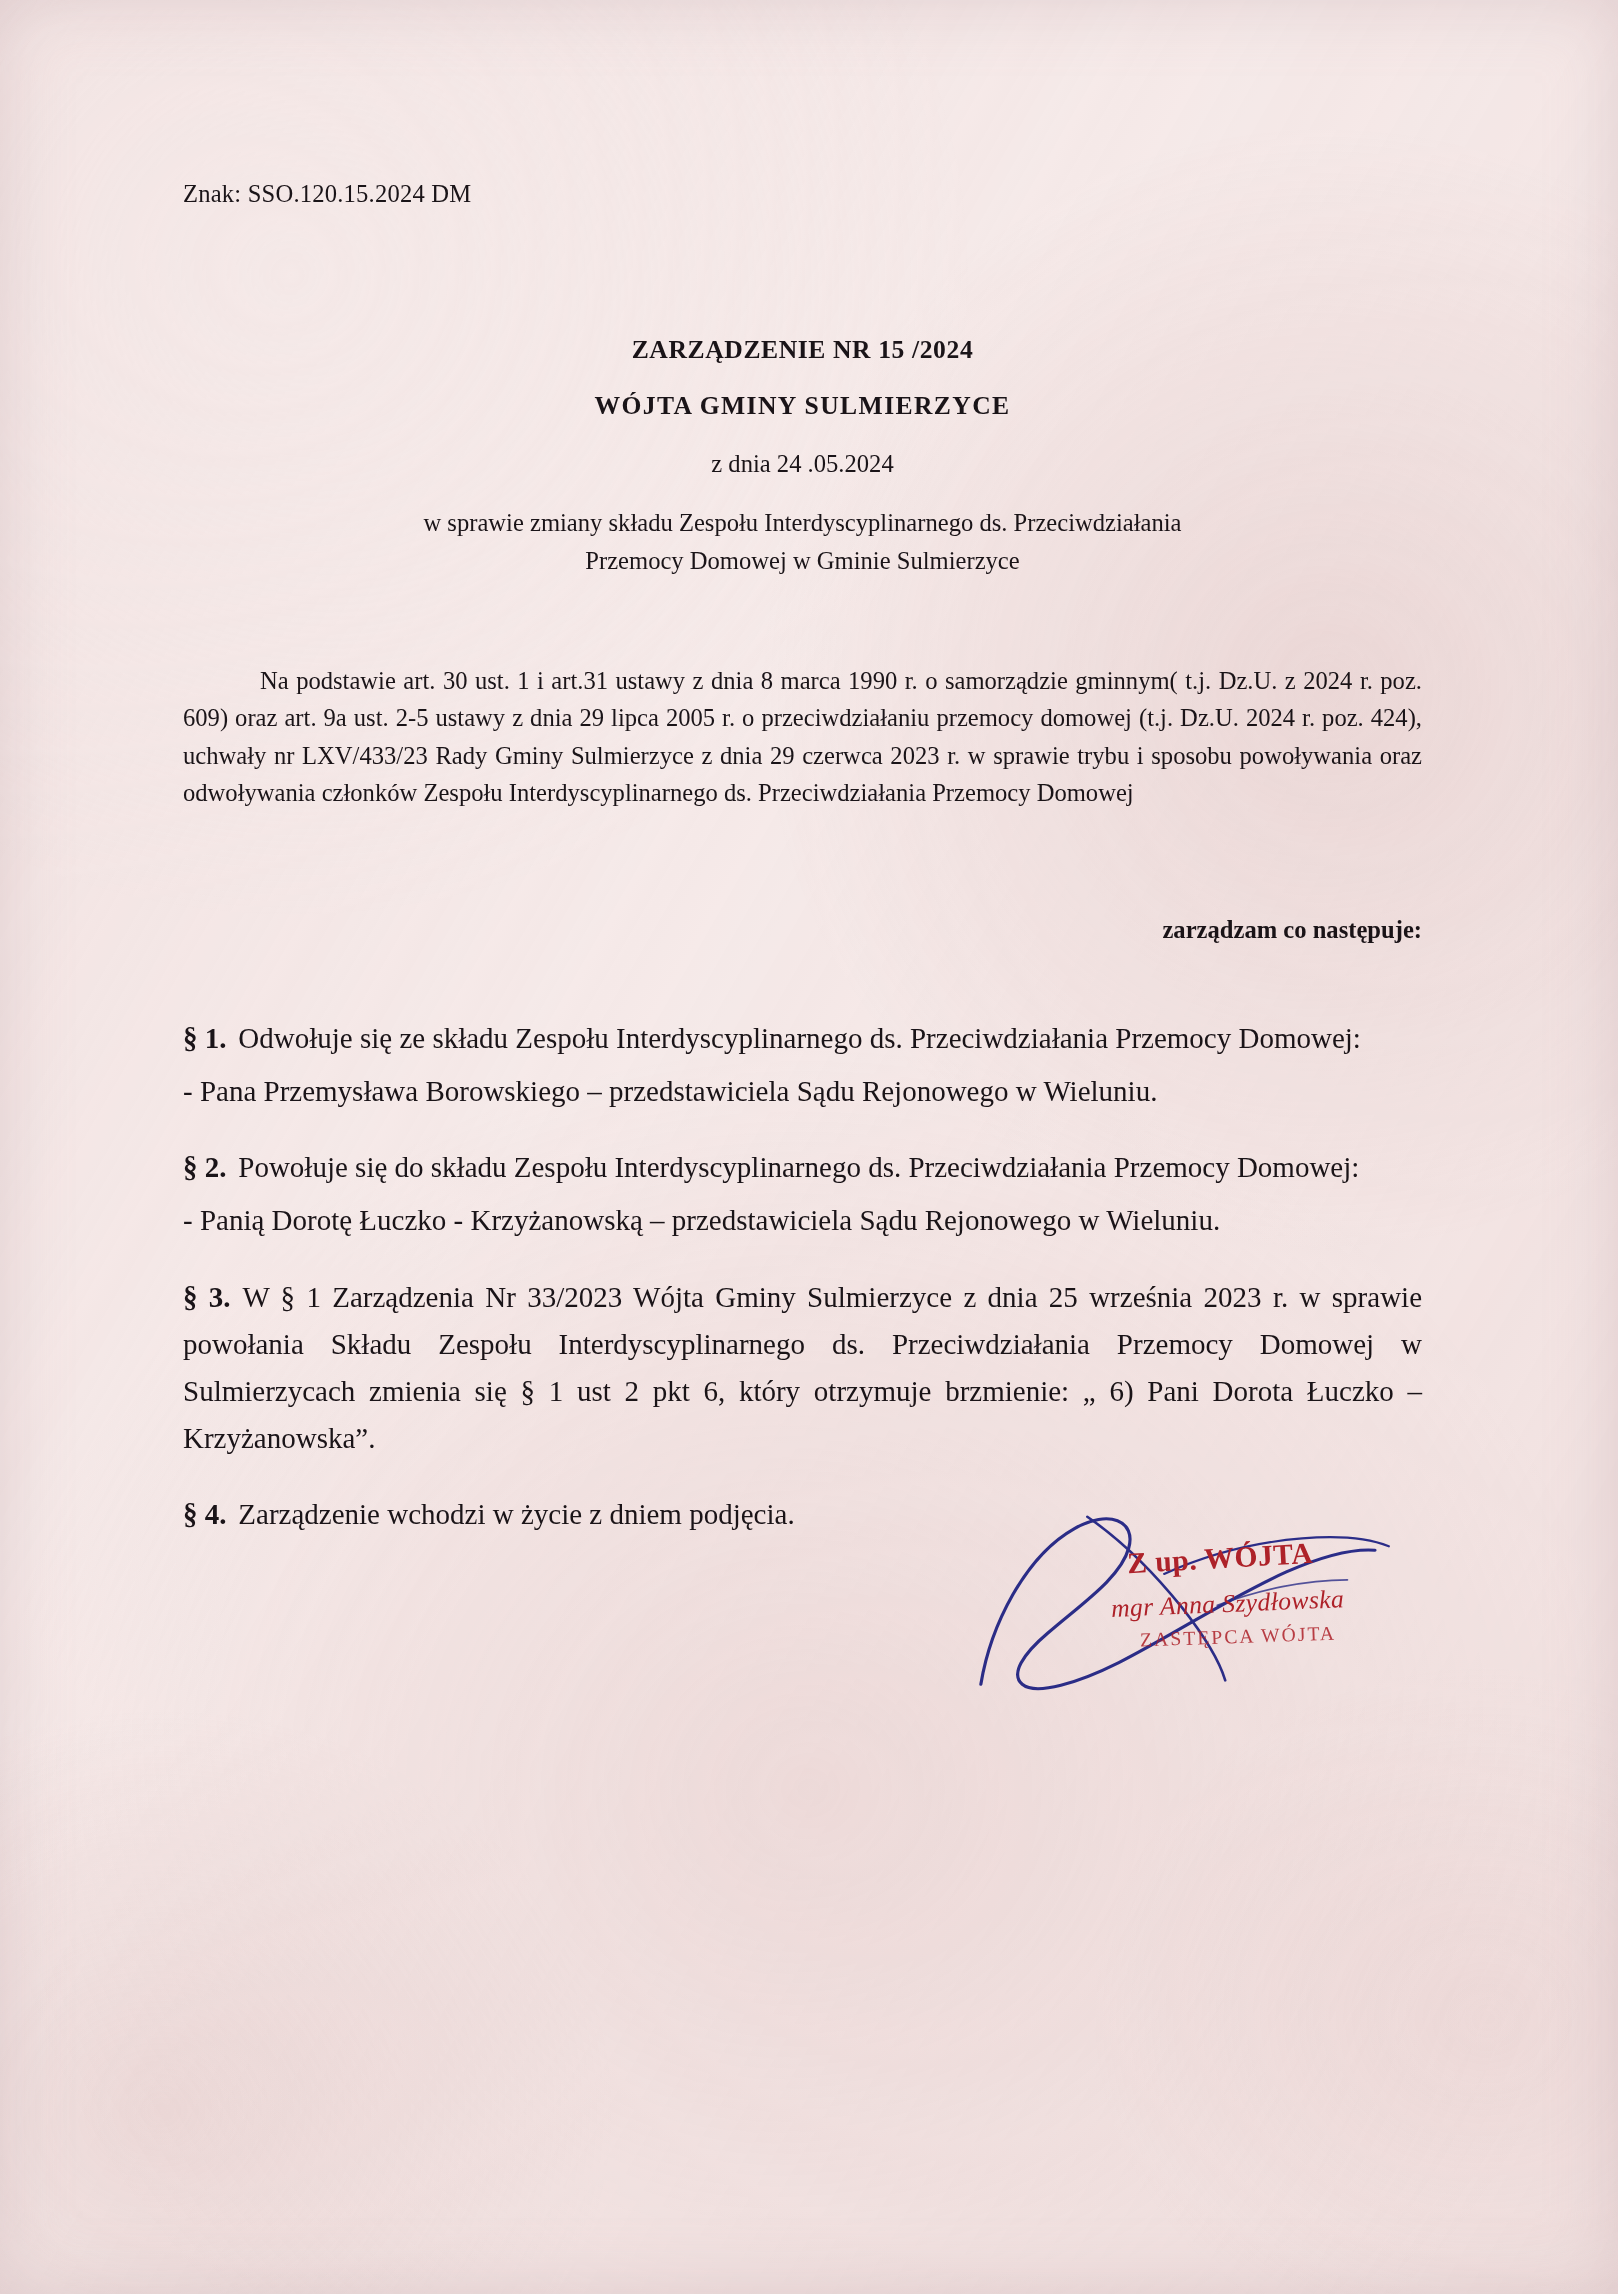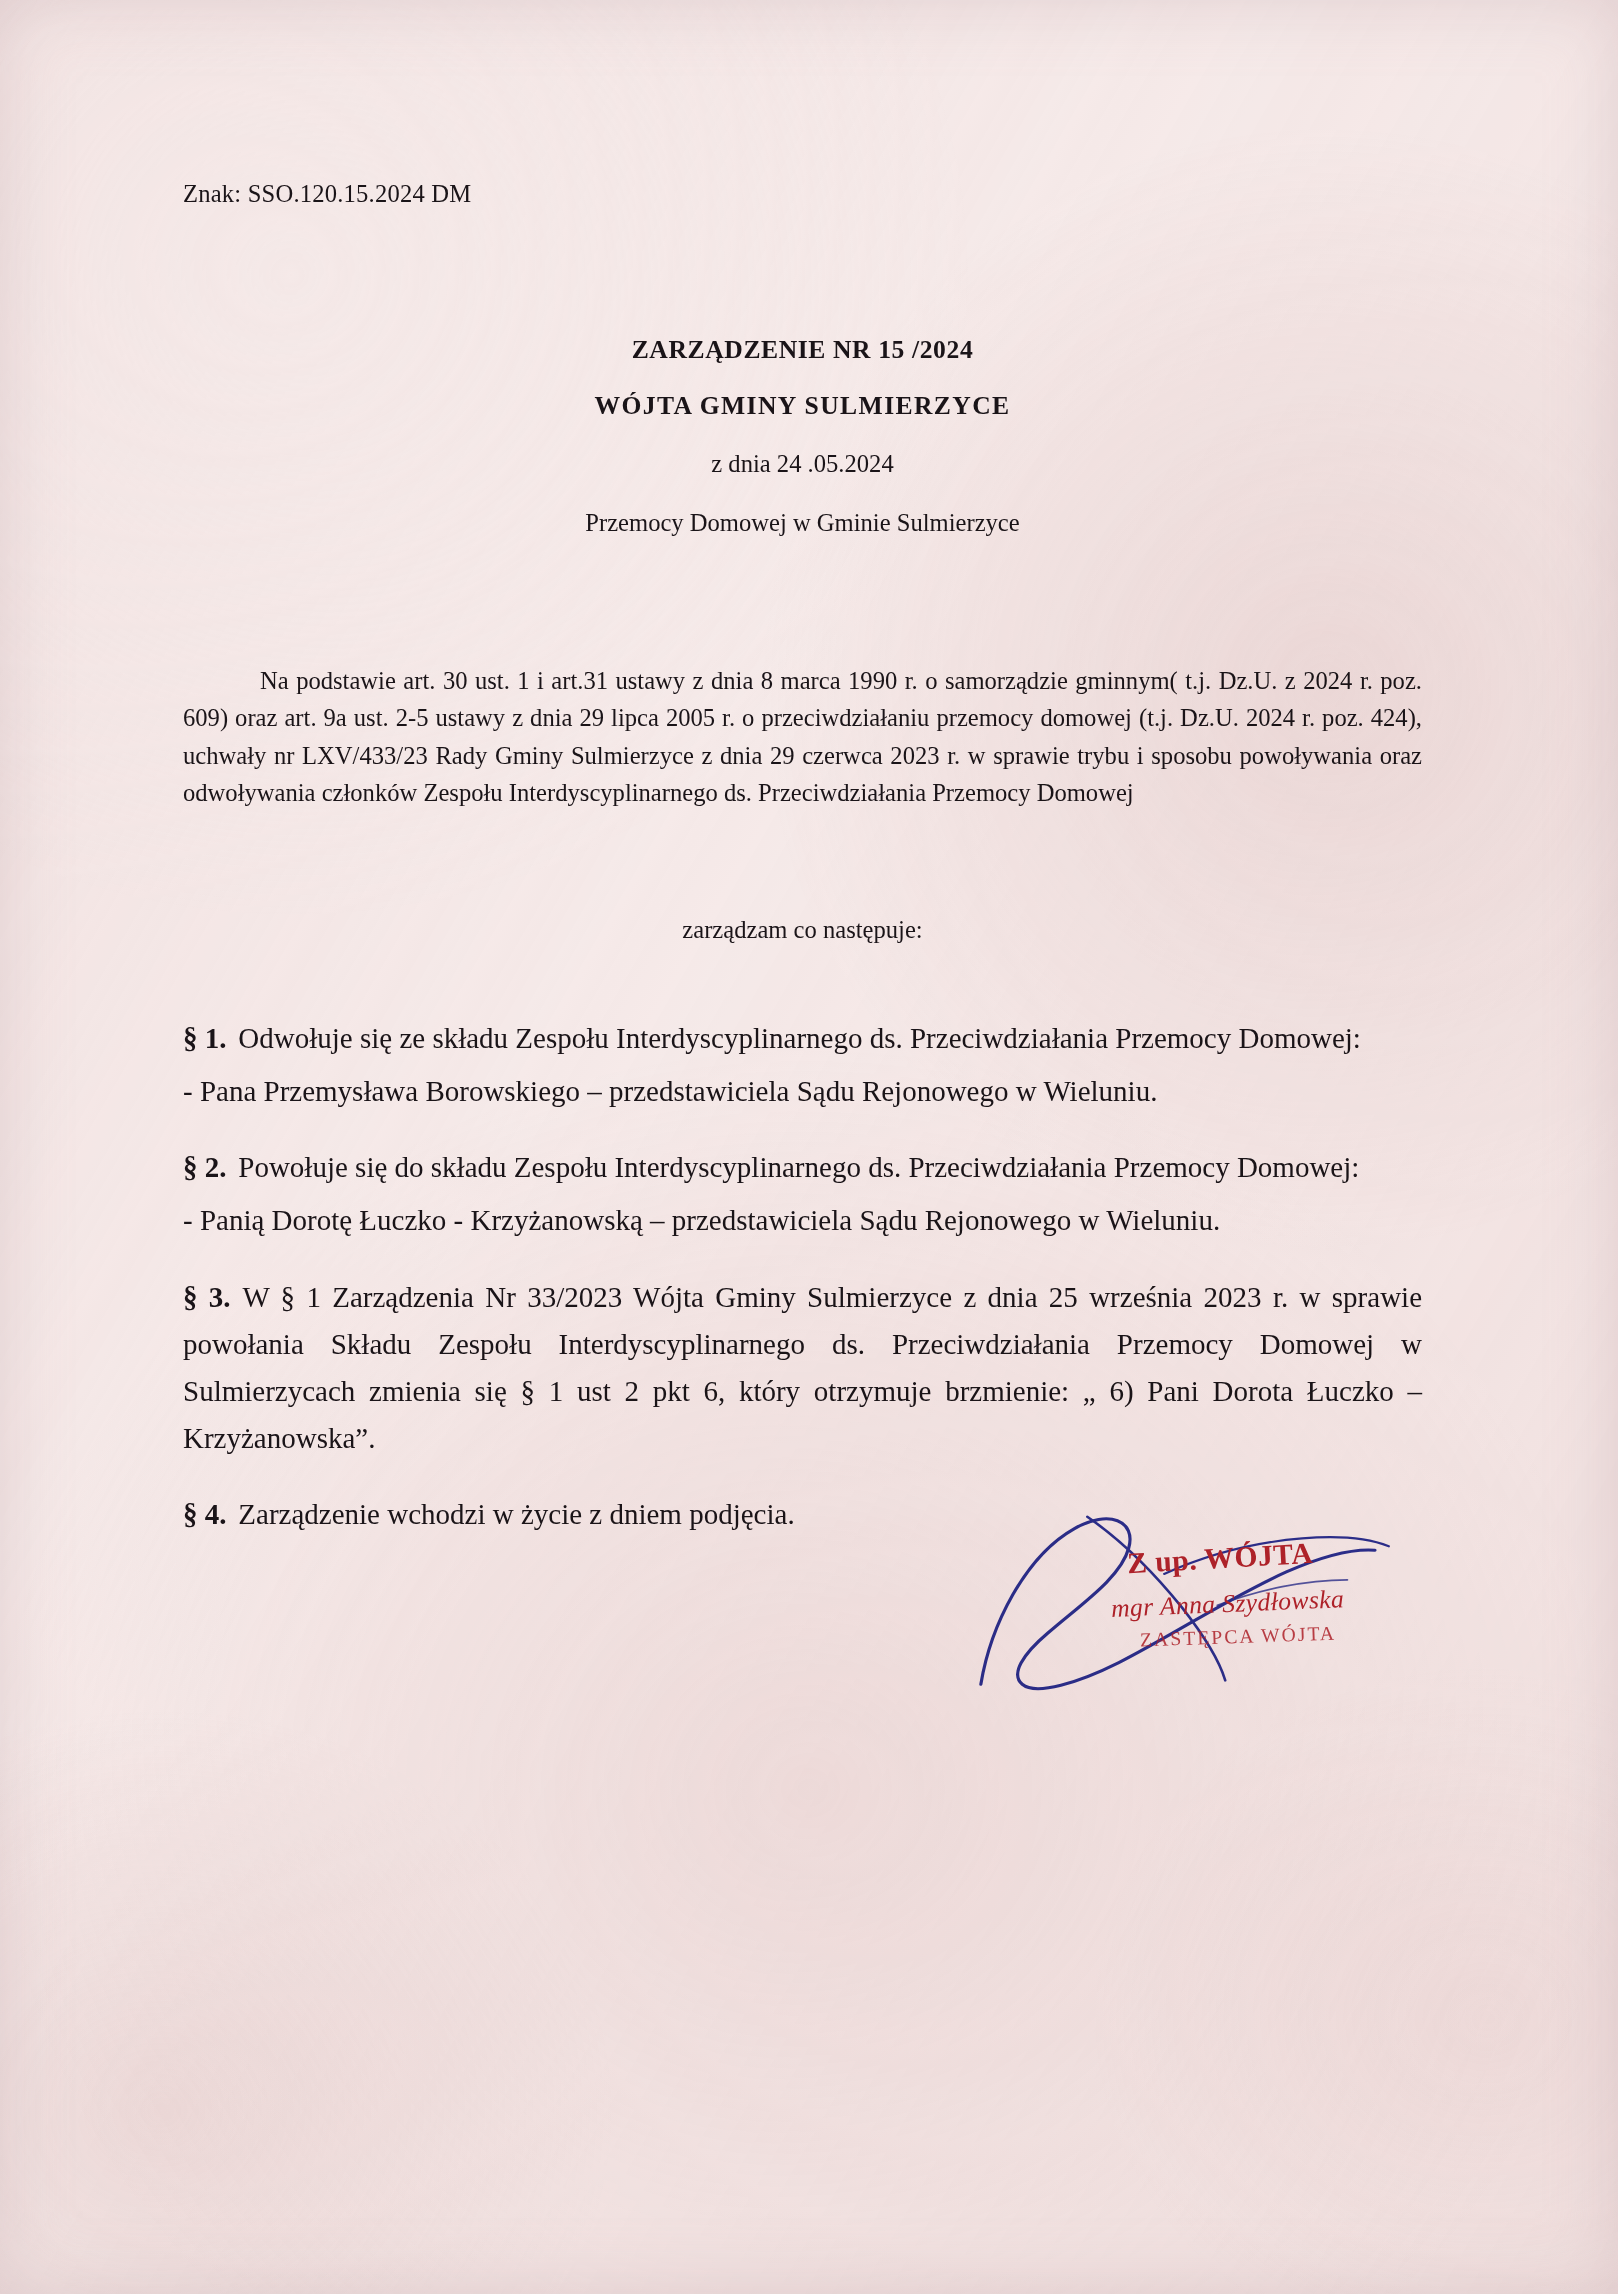--- a/index.html
+++ b/index.html
@@ -96,23 +96,23 @@
     line-height: 1.52;
     text-align: justify;
     text-indent: 77px;
   }
 
   .order-line {
     position: absolute;
     left: 0;
     top: 916px;
     width: 100%;
-    text-align: center;
-    font-size: 24.6px;
-    font-weight: normal;
+    text-align: right;
+    font-size: 24.6px;
+    font-weight: bold;
   }
 
   .sections {
     position: absolute;
     left: 0;
     top: 1015px;
     width: 100%;
   }
   .section {
     margin-bottom: 29.6px;
@@ -181,20 +181,21 @@
 
 <div class="page">
   <div class="content">
 
     <div class="ref-line">Znak: SSO.120.15.2024 DM</div>
 
     <div class="title-block">
       <div class="title-1">ZARZĄDZENIE NR 15 /2024</div>
       <div class="title-2">WÓJTA  GMINY  SULMIERZYCE</div>
       <div class="title-date">z dnia 24 .05.2024</div>
+      <div class="title-subject">w sprawie zmiany składu Zespołu Interdyscyplinarnego ds. Przeciwdziałania</div>
       <div class="title-subject">Przemocy Domowej w Gminie Sulmierzyce</div>
     </div>
 
     <div class="legal-basis">Na podstawie art. 30 ust. 1 i art.31 ustawy z dnia 8 marca 1990 r. o samorządzie gminnym( t.j. Dz.U. z 2024 r. poz. 609) oraz art. 9a ust. 2-5 ustawy z dnia 29 lipca 2005 r. o przeciwdziałaniu przemocy domowej (t.j. Dz.U. 2024 r. poz. 424), uchwały nr LXV/433/23 Rady Gminy Sulmierzyce z dnia 29 czerwca 2023 r. w sprawie trybu i sposobu powoływania oraz odwoływania członków Zespołu Interdyscyplinarnego ds. Przeciwdziałania Przemocy Domowej</div>
 
     <div class="order-line">zarządzam co następuje:</div>
 
     <div class="sections">
 
       <div class="section">

